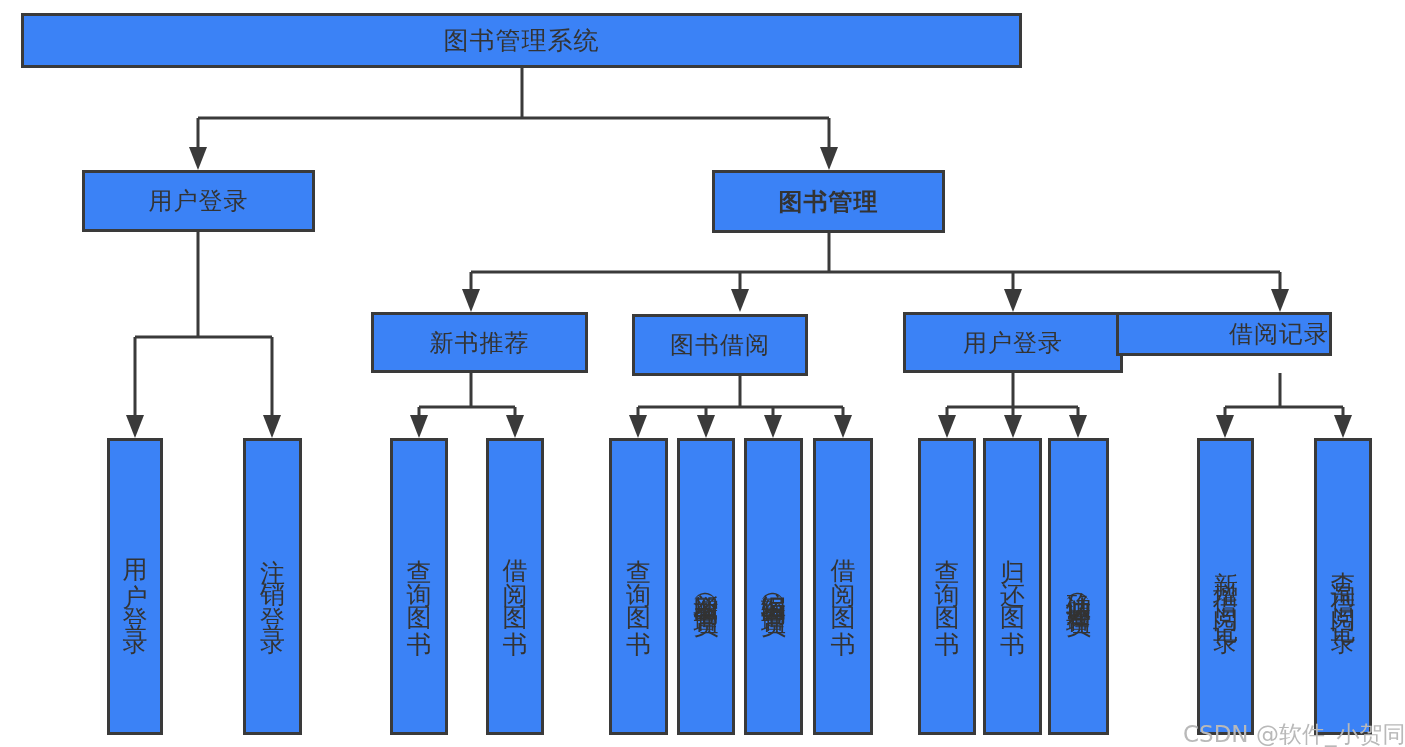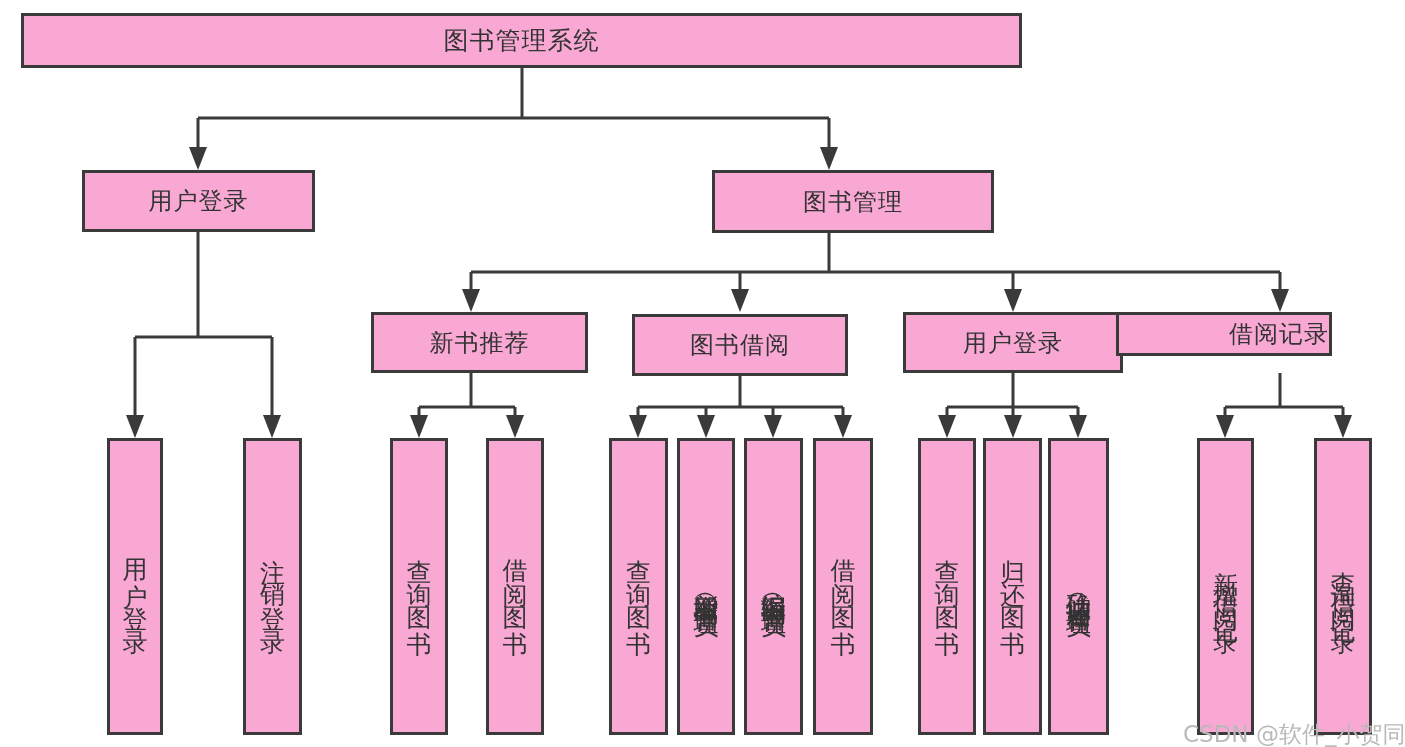--- a/index.html
+++ b/index.html
@@ -14,21 +14,21 @@
     overflow: hidden;
     background: #ffffff;
   }
   #connectors {
     position: absolute; left: 0; top: 0;
     width: 1405px; height: 747px;
     z-index: 0;
   }
   .node {
     position: absolute;
-    background: #f9a8d4;
+    background: #3b82f6;
     border: 3px solid #3a3a3a;
     display: flex;
     align-items: center;
     justify-content: center;
     color: #333333;
     z-index: 1;
   }
   .hlabel {
     font-size: 24px;
     letter-spacing: 1px;
@@ -93,28 +93,28 @@
     </g>
   </svg>
 
   <div class="node root" style="left:21px; top:13px; width:1001px; height:55px;">
     <span class="hlabel">图书管理系统</span>
   </div>
 
   <div class="node" style="left:82px; top:170px; width:233px; height:62px;">
     <span class="hlabel">用户登录</span>
   </div>
-  <div class="node" style="left:712px; top:170px; width:282px; height:63px;">
+  <div class="node" style="left:712px; top:170px; width:233px; height:63px;font-weight:bold;">
     <span class="hlabel">图书管理</span>
   </div>
 
   <div class="node" style="left:363px; top:312px; width:217px; height:61px;margin-left:8px;">
     <span class="hlabel">新书推荐</span>
   </div>
-  <div class="node" style="left:632px; top:314px; width:216px; height:62px;">
+  <div class="node" style="left:632px; top:314px; width:176px; height:62px;">
     <span class="hlabel">图书借阅</span>
   </div>
   <div class="node" style="left:903px; top:312px; width:220px; height:61px;">
     <span class="hlabel">用户登录</span>
   </div>
   <div class="node" style="left:1116px; top:312px; width:216px; height:44px;justify-content:flex-end;">
     <span class="hlabel">借阅记录</span>
   </div>
 
   <div class="node v4" style="left:107px; top:438px; width:56px; height:297px;">

